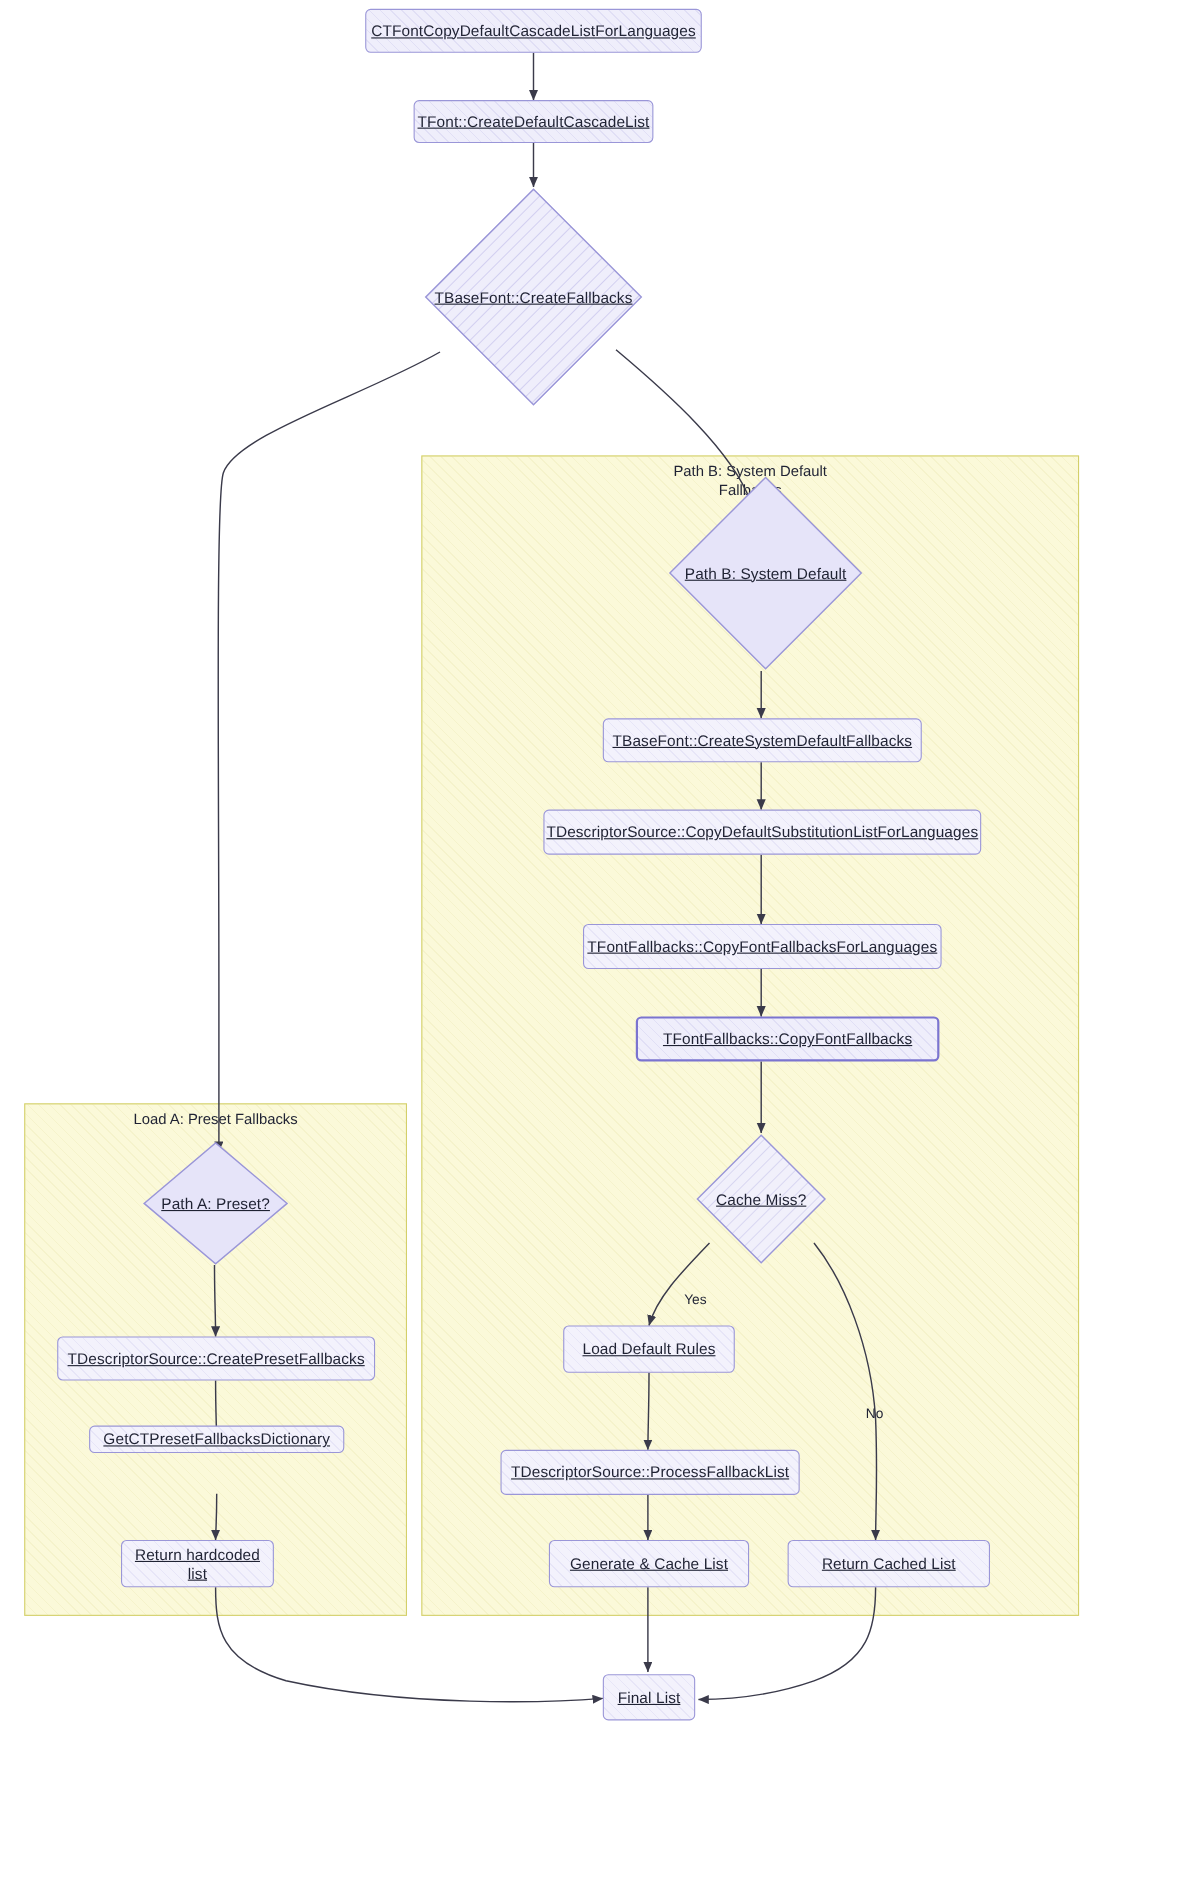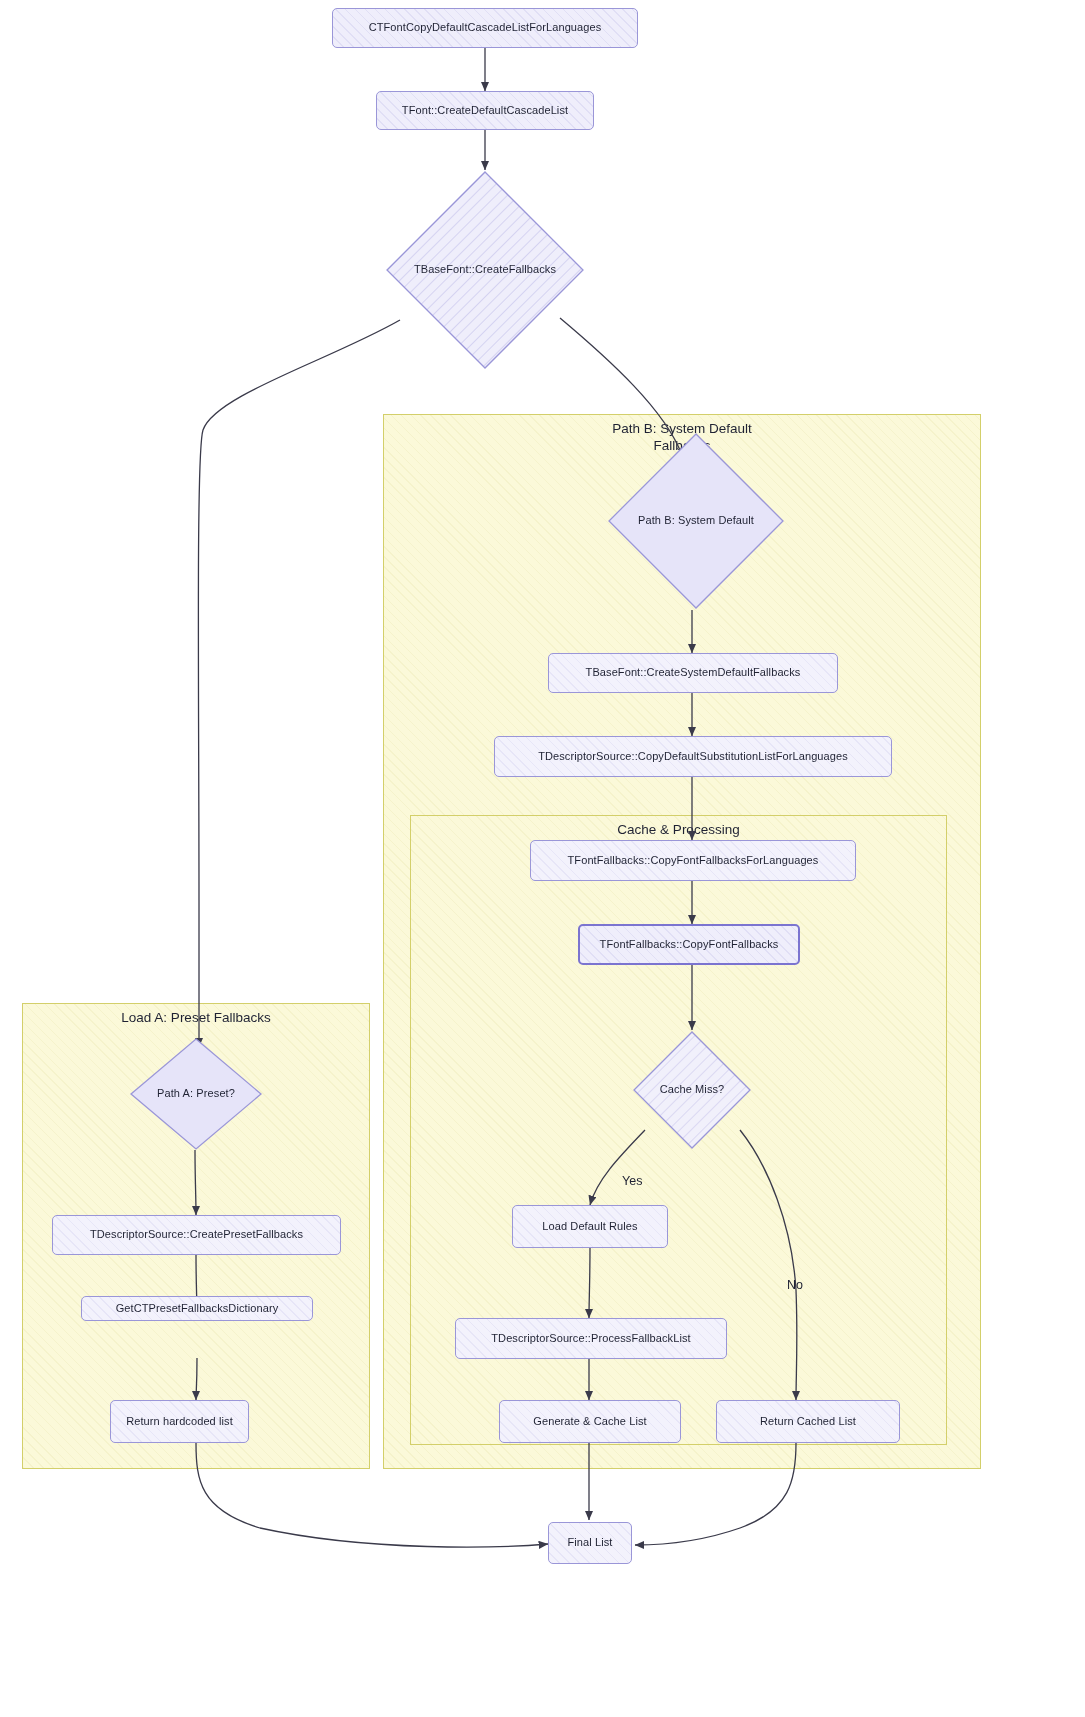--- a/index.html
+++ b/index.html
@@ -26,23 +26,24 @@
     pointer-events: none;
   }
   .node {
     position: absolute;
     box-sizing: border-box;
     display: flex;
     align-items: center;
     justify-content: center;
     text-align: center;
     color: #1f2233;
-    font-size: 11px;
+    font-size: 14px;
     line-height: 1.2;
     letter-spacing: 0.1px;
+    text-decoration: underline;
   }
   
   .rect {
     border: 1px solid #9a96d8;
     border-radius: 5px;
     background:
       repeating-linear-gradient(45deg,
         rgba(150,145,215,0.16) 0px,
         rgba(150,145,215,0.16) 1px,
         rgba(255,255,255,0) 1px,
@@ -114,23 +115,20 @@
 
 <div id="stage">
 
   <div class="subgraph" style="left:383px; top:414px; width:598px; height:1055px;">
     <div class="subgraph-title">
       <div>Path B: System Default</div>
       <div>Fallbacks</div>
     </div>
   </div>
 
-  <div class="subgraph" style="left:410px; top:815px; width:537px; height:630px;">
-    <div class="subgraph-title">Cache &amp; Processing</div>
-  </div>
 
   <div class="subgraph" style="left:22px; top:1003px; width:348px; height:466px;">
     <div class="subgraph-title">Load A: Preset Fallbacks</div>
   </div>
 
   <svg id="wires" viewBox="0 0 1085 1717">
     <defs>
       <marker id="arrow" markerWidth="9" markerHeight="9" refX="7.2" refY="3.2" orient="auto" markerUnits="strokeWidth">
         <path d="M0,0 L7.4,3.2 L0,6.4 z" fill="#3a3a4a"></path>
       </marker>
@@ -210,21 +208,21 @@
   </div>
 
   <div class="node rect plain" style="left:494px; top:736px; width:398px; height:41px;">
     <span>TDescriptorSource::CopyDefaultSubstitutionListForLanguages</span>
   </div>
 
   <div class="node rect plain" style="left:530px; top:840px; width:326px; height:41px;">
     <span>TFontFallbacks::CopyFontFallbacksForLanguages</span>
   </div>
 
-  <div class="node rect strong" style="left:578px; top:924px; width:222px; height:41px;">
+  <div class="node rect strong" style="left:578px; top:924px; width:276px; height:41px;">
     <span>TFontFallbacks::CopyFontFallbacks</span>
   </div>
 
   <div class="node diamond" style="left:632px; top:1030px; width:120px; height:120px;">
     <svg class="dshape" viewBox="0 0 120 120">
       <defs>
         <pattern id="hatchB" width="8" height="8" patternTransform="rotate(45)" patternUnits="userSpaceOnUse">
           <rect width="8" height="8" fill="#f1f0fb"></rect>
           <line x1="0" y1="0" x2="0" y2="8" stroke="#d4d1f0" stroke-width="1.5"></line>
         </pattern>

